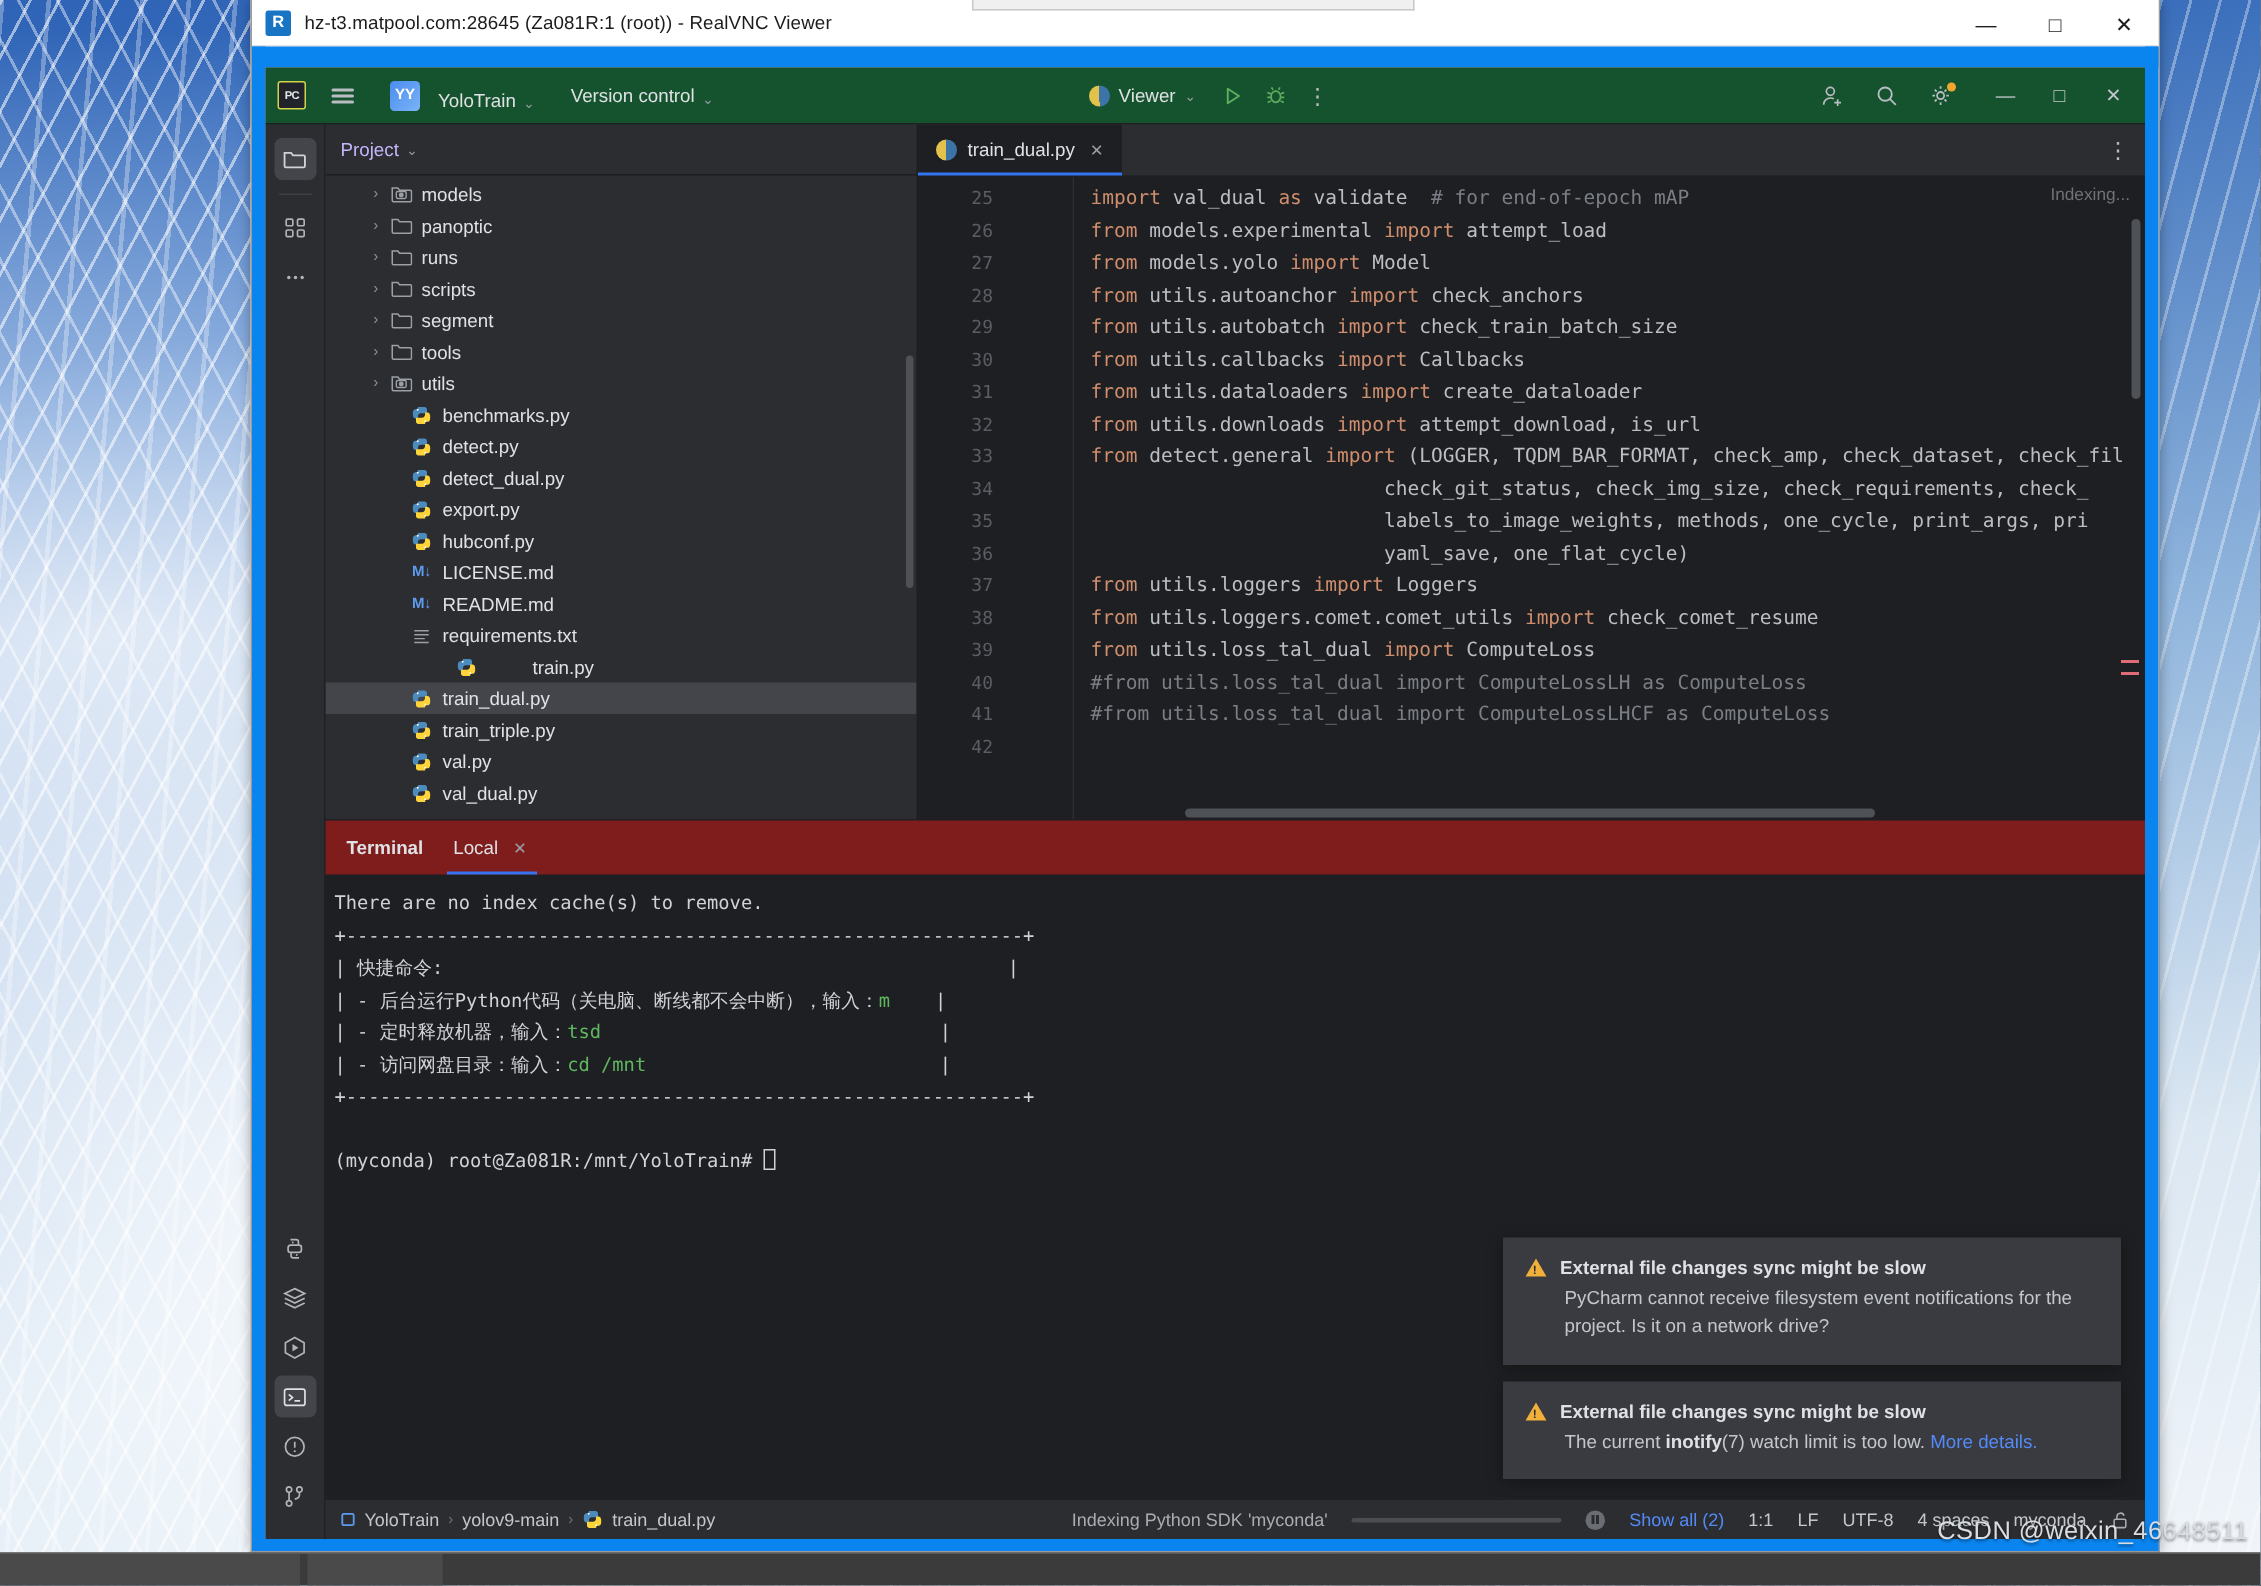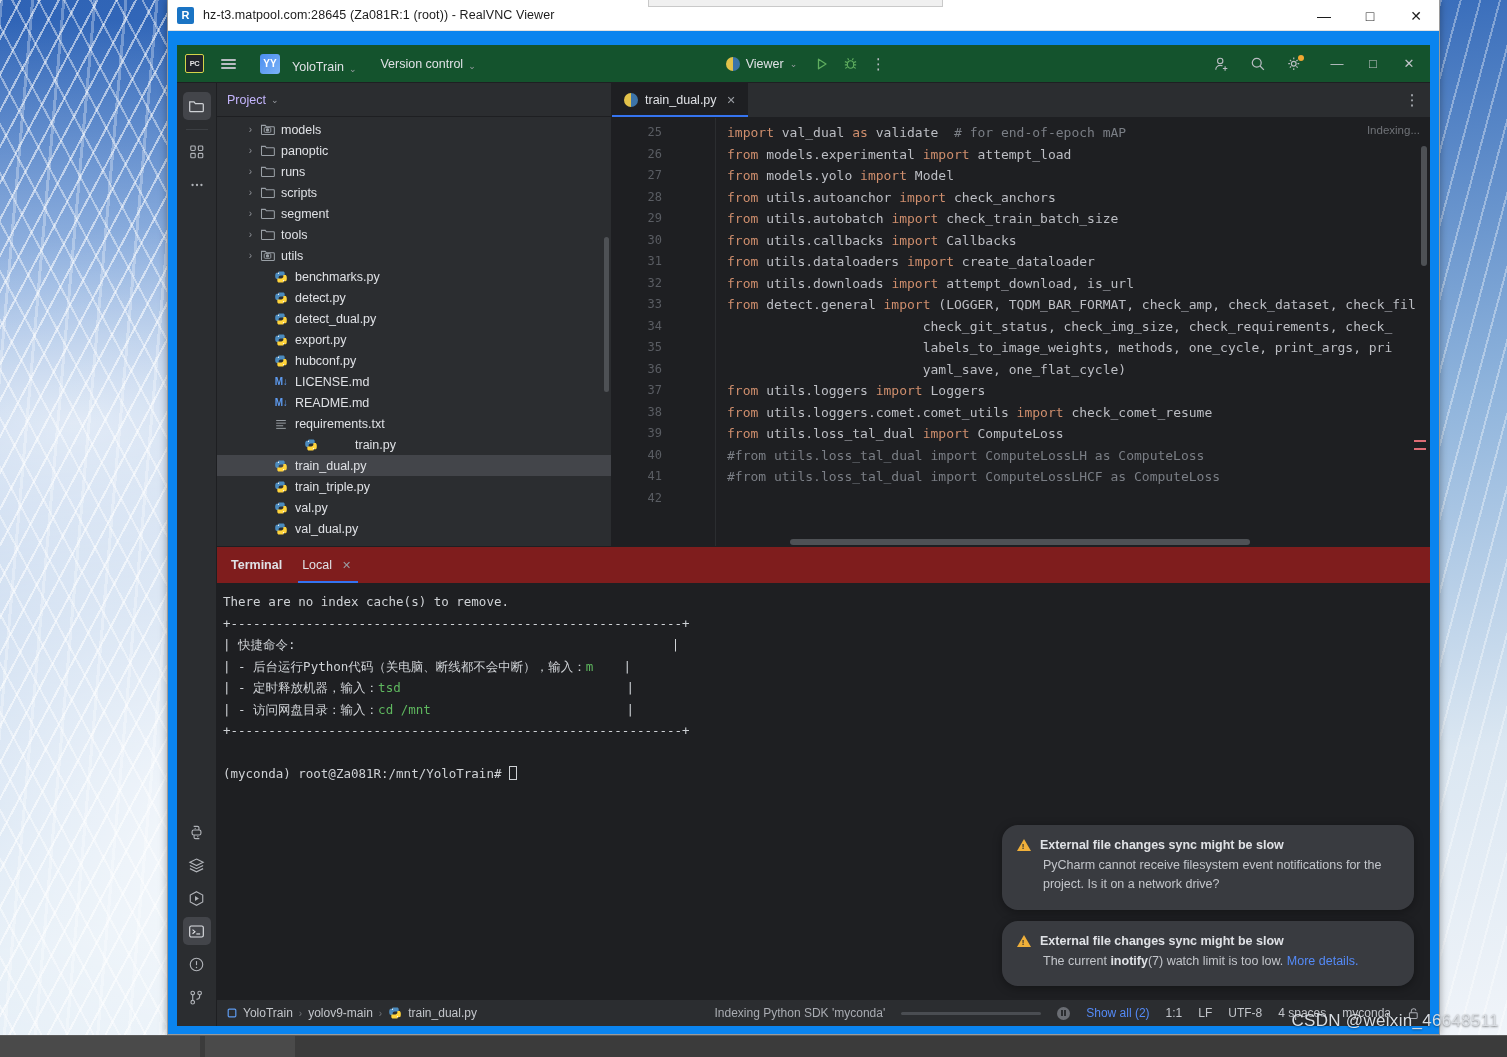--- a/index.html
+++ b/index.html
@@ -167,21 +167,21 @@
   #term-local::after{content:"";position:absolute;left:4px;right:4px;bottom:0;height:2px;background:#3574f0;}
   #term-local .tl-label{font-size:12.5px;color:#dfe1e5;}
   #term-body{flex:1;padding:8px 0 0 6px;font-family:"DejaVu Sans Mono",monospace;font-size:12.5px;
              overflow:hidden;position:relative;}
   .tline{height:21.5px;line-height:21.5px;white-space:pre;color:#cfd2d6;}
   .t-green{color:#5fb85f;}
   .t-cursor{display:inline-block;width:8px;height:14px;border:1px solid #cfd2d6;vertical-align:-2px;}
 
   
   #notifs{position:absolute;right:16px;bottom:40px;width:412px;display:flex;flex-direction:column;gap:11px;}
-  .notif{background:#393b40;border-radius:16px;padding:13px 15px 15px 15px;box-shadow:0 2px 10px rgba(0,0,0,.35);}
+  .notif{background:#393b40;border-radius:0;padding:13px 15px 15px 15px;box-shadow:0 2px 10px rgba(0,0,0,.35);}
   .notif-head{display:flex;align-items:center;gap:9px;margin-bottom:4px;}
   .notif-title{font-size:12.5px;font-weight:bold;color:#dfe1e5;}
   .notif-body{font-size:12.5px;color:#c3c6cb;line-height:1.55;padding-left:26px;}
   .warn-tri{width:0;height:0;border-left:7px solid transparent;border-right:7px solid transparent;
             border-bottom:12px solid #f0b03a;position:relative;flex:none;}
   .warn-tri::after{content:"!";position:absolute;left:-2.2px;top:3px;font-size:8px;color:#2b2d30;font-weight:bold;}
   .lnk{color:#548af7;}
   .bold{font-weight:bold;color:#dfe1e5;}
 
   

